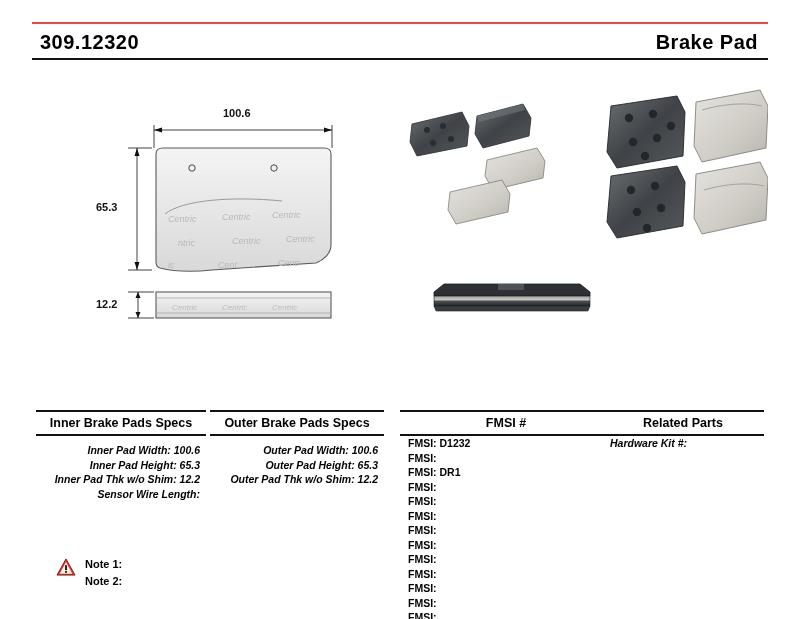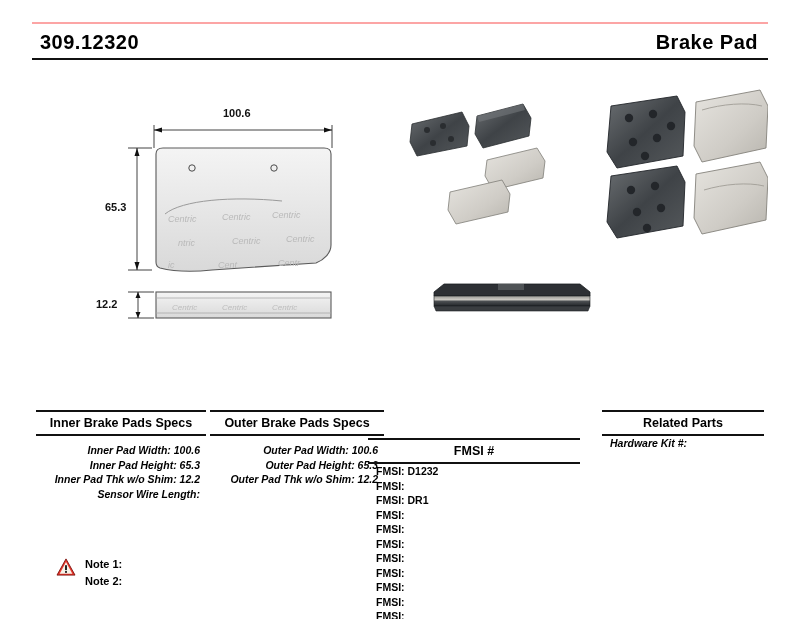--- a/index.html
+++ b/index.html
@@ -16,21 +16,21 @@
     overflow: hidden;
   }
 
   
   .header {
     position: absolute;
     left: 32px;
     top: 22px;
     width: 736px;
     height: 38px;
-    border-top: 2px solid #fca5a5;
+    border-top: 2px solid #ef4444;
     border-bottom: 2px solid #111;
     box-sizing: border-box;
   }
   .part-number {
     position: absolute;
     left: 8px;
     top: 7px;
     font-size: 20px;
     font-weight: bold;
     letter-spacing: 0.5px;
@@ -295,21 +295,21 @@
       <g transform="translate(400,212)">
         <path d="M2 10 L12 2 L148 2 L158 10 L158 14 L2 14 Z" fill="#2d3034" stroke="#1b1e21" stroke-width="0.8"></path>
         <rect x="2" y="14" width="156" height="10" fill="url(#edgeStack)" stroke="#1b1e21" stroke-width="0.6"></rect>
         <rect x="66" y="2" width="26" height="6" fill="#4f5356"></rect>
         <path d="M2 24 L158 24 L156 29 L4 29 Z" fill="#3a3d40" stroke="#1b1e21" stroke-width="0.6"></path>
       </g>
     </g>
   </svg>
 
   <div class="dim-label" style="left:191px; top:37px;">100.6</div>
-  <div class="dim-label" style="left:64px; top:131px;margin-left:9px;">65.3</div>
+  <div class="dim-label" style="left:64px; top:131px;">65.3</div>
   <div class="dim-label" style="left:64px; top:228px;">12.2</div>
 </div>
 
 <div class="specs">
 
   <div class="spec-col" style="left:0px; width:170px;">
     <div class="spec-head">Inner Brake Pads Specs</div>
     <div class="spec-body">
       <div class="spec-row right-align">Inner Pad Width: 100.6</div>
       <div class="spec-row right-align">Inner Pad Height: 65.3</div>
@@ -320,21 +320,21 @@
 
   <div class="spec-col" style="left:174px; width:174px;">
     <div class="spec-head">Outer Brake Pads Specs</div>
     <div class="spec-body">
       <div class="spec-row right-align">Outer Pad Width: 100.6</div>
       <div class="spec-row right-align">Outer Pad Height: 65.3</div>
       <div class="spec-row right-align">Outer Pad Thk w/o Shim: 12.2</div>
     </div>
   </div>
 
-  <div class="spec-col" style="left:332px; width:212px;margin-top:28px;">
+  <div class="spec-col" style="left:364px; width:212px;">
     <div class="spec-head">FMSI #</div>
     <div class="fmsi-body">
       <div class="fmsi-cell">FMSI:  D1232</div>
       <div class="fmsi-cell">FMSI:</div>
       <div class="fmsi-cell">FMSI:  DR1</div>
       <div class="fmsi-cell">FMSI:</div>
       <div class="fmsi-cell">FMSI:</div>
       <div class="fmsi-cell">FMSI:</div>
       <div class="fmsi-cell">FMSI:</div>
       <div class="fmsi-cell">FMSI:</div>

